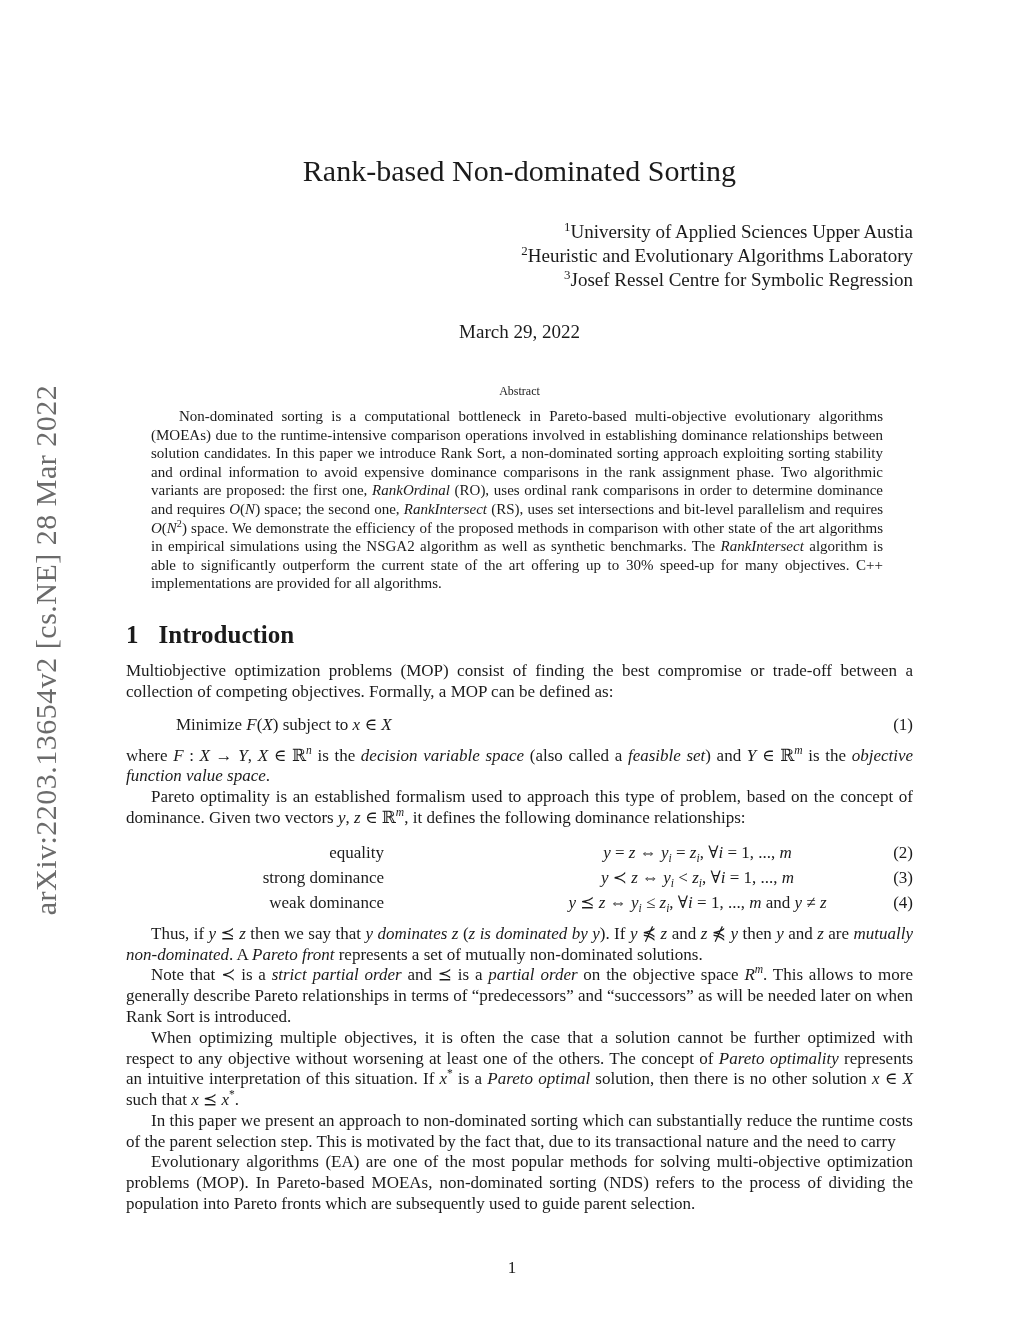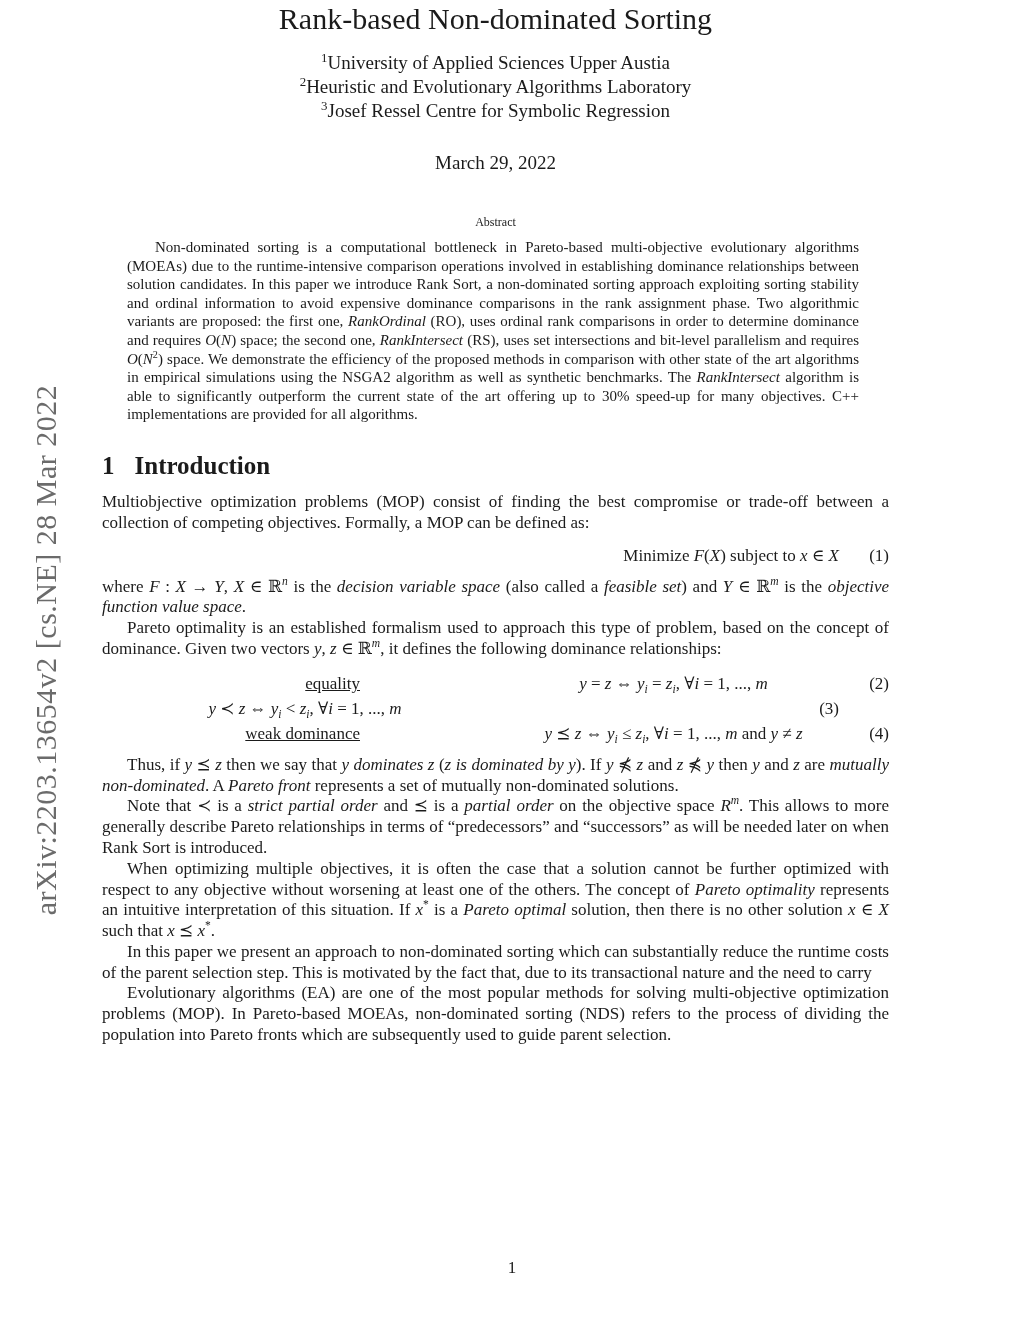--- a/index.html
+++ b/index.html
@@ -17,39 +17,40 @@
     left:46px;top:650px;
     transform:translate(-50%,-50%) rotate(-90deg);
     transform-origin:center center;
     white-space:nowrap;
     font-size:30px;
     letter-spacing:.5px;
     color:var(--stamp,#6b6b6b);
   }
   .content{
     position:absolute;
-    left:102px;top:0;
+    left:126px;top:0;
     width:787px;
+    padding-top:152px;
   }
   .title{
     margin:0;
     font-size:30px;
     font-weight:normal;
     text-align:center;
     line-height:38px;
   }
   .author{
     margin-top:22px;
     text-align:center;
     font-size:20px;
     line-height:26px;
   }
   .affiliations{
-    margin-top:13px;
-    text-align:center;
+    margin-top:30px;
+    text-align:right;
     font-size:19px;
     line-height:24px;
   }
   .date{
     margin-top:28px;
     text-align:center;
     font-size:19px;
     line-height:24px;
   }
   .abs-heading{
@@ -85,31 +86,31 @@
   sub{font-size:68%;line-height:0;}
   .it{font-style:italic;}
   .eq-row{
     display:flex;
     align-items:baseline;
     font-size:17px;
     line-height:22px;
     margin-top:11px;
   }
   .eq-spacer{flex:0 0 50px;}
-  .eq-row .eq-center{flex:1;text-align:right;white-space:nowrap;}
+  .eq-row .eq-center{flex:1;text-align:left;white-space:nowrap;}
   .eq-num{flex:0 0 50px;text-align:right;}
   .eq-block{margin-top:11px;margin-bottom:9px;}
   .eq-grid-row{
     display:grid;
     grid-template-columns:258px 1fr 50px;
     align-items:baseline;
     font-size:17px;
     line-height:25px;
   }
-  .eq-label{text-align:right;text-decoration:underline;}
+  .eq-label{text-align:right;}
   .eq-grid-row .eq-formula{
     justify-self:center;
     transform:translateX(74px);
     white-space:nowrap;
   }
   .page-number{
     position:absolute;
     left:0;right:0;
     top:1258px;
     text-align:center;
@@ -152,20 +153,21 @@
     <p class="body mt" style="margin-top:10px"><span>where </span><span class="it">F</span><span> : </span><span class="it">X</span><span> → </span><span class="it">Y</span><span>, </span><span class="it">X</span><span> ∈ ℝ</span><sup class="it">n</sup><span> is the </span><span class="it">decision variable space</span><span> (also called a </span><span class="it">feasible set</span><span>) and </span><span class="it">Y</span><span> ∈ ℝ</span><sup class="it">m</sup><span> is the </span><span class="it">objective function value space</span><span>.</span></p>
     <p class="body indent"><span>Pareto optimality is an established formalism used to approach this type of problem, based on the concept of dominance. Given two vectors </span><span class="it">y</span><span>, </span><span class="it">z</span><span> ∈ ℝ</span><sup class="it">m</sup><span>, it defines the following dominance relationships:</span></p>
 
     <div class="eq-block">
       <div class="eq-grid-row">
         <span class="eq-label">equality</span>
         <span class="eq-formula"><span class="it">y</span><span> = </span><span class="it">z</span><span> ⇔ </span><span class="it">y</span><sub class="it">i</sub><span> = </span><span class="it">z</span><sub class="it">i</sub><span>, ∀</span><span class="it">i</span><span> = 1, ..., </span><span class="it">m</span></span>
         <span class="eq-num">(2)</span>
       </div>
       <div class="eq-grid-row">
+        <span class="eq-label">strong dominance</span>
         <span class="eq-formula"><span class="it">y</span><span> ≺ </span><span class="it">z</span><span> ⇔ </span><span class="it">y</span><sub class="it">i</sub><span> &lt; </span><span class="it">z</span><sub class="it">i</sub><span>, ∀</span><span class="it">i</span><span> = 1, ..., </span><span class="it">m</span></span>
         <span class="eq-num">(3)</span>
       </div>
       <div class="eq-grid-row">
         <span class="eq-label">weak dominance</span>
         <span class="eq-formula"><span class="it">y</span><span> ⪯ </span><span class="it">z</span><span> ⇔ </span><span class="it">y</span><sub class="it">i</sub><span> ≤ </span><span class="it">z</span><sub class="it">i</sub><span>, ∀</span><span class="it">i</span><span> = 1, ..., </span><span class="it">m</span><span> and </span><span class="it">y</span><span> ≠ </span><span class="it">z</span></span>
         <span class="eq-num">(4)</span>
       </div>
     </div>
 

